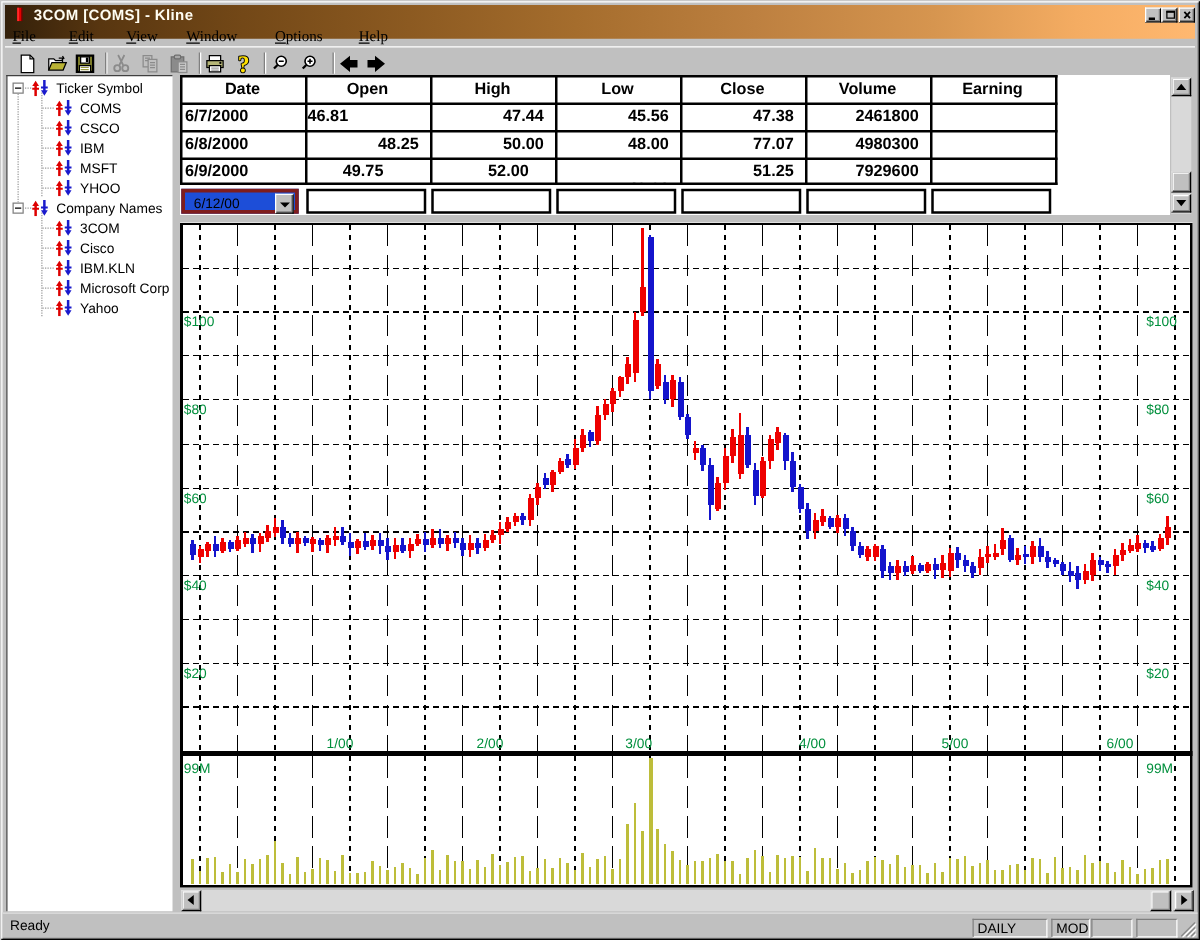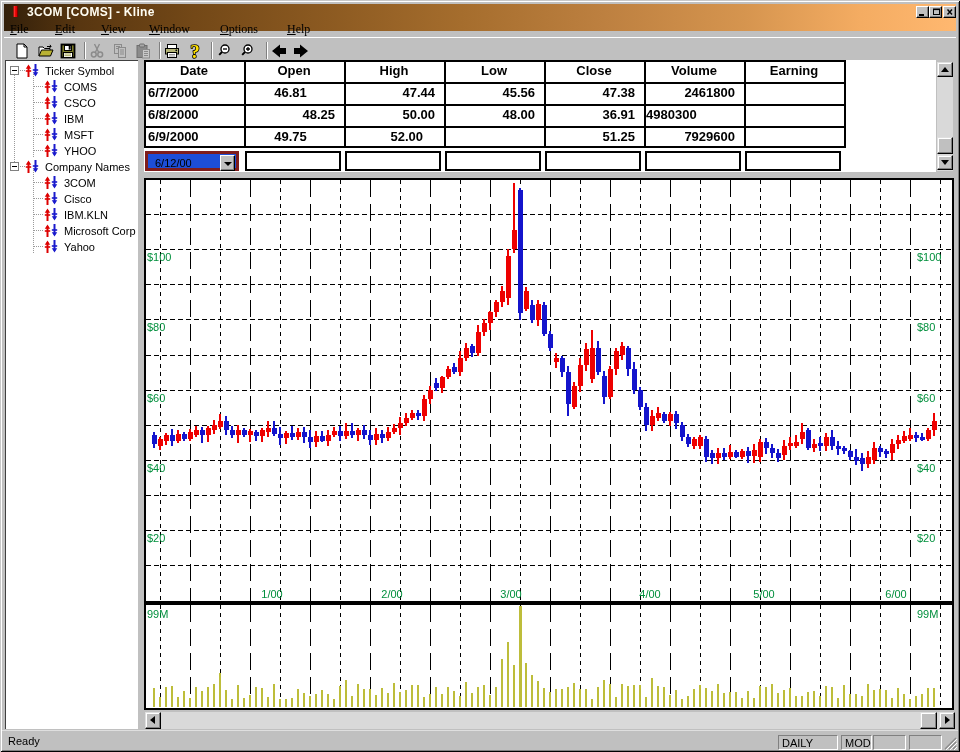--- a/index.html
+++ b/index.html
@@ -283,31 +283,31 @@
     <div class="gl" style="left:744px;top:60px;width:2px;height:88px"></div>
     <div class="gl" style="left:844px;top:60px;width:2px;height:88px"></div>
     <div class="gt" style="left:146px;top:63px;width:96px;text-align:center">Date</div>
     <div class="gt" style="left:246px;top:63px;width:96px;text-align:center">Open</div>
     <div class="gt" style="left:346px;top:63px;width:96px;text-align:center">High</div>
     <div class="gt" style="left:446px;top:63px;width:96px;text-align:center">Low</div>
     <div class="gt" style="left:546px;top:63px;width:96px;text-align:center">Close</div>
     <div class="gt" style="left:646px;top:63px;width:96px;text-align:center">Volume</div>
     <div class="gt" style="left:746px;top:63px;width:96px;text-align:center">Earning</div>
     <div class="gt" style="left:148px;top:85px;width:96px;text-align:left">6/7/2000</div>
-    <div class="gt" style="left:246px;top:85px;width:89px;text-align:center">46.81</div>
+    <div class="gt" style="left:246px;top:85px;width:89px;text-align:left">46.81</div>
     <div class="gt" style="left:346px;top:85px;width:89px;text-align:right">47.44</div>
     <div class="gt" style="left:446px;top:85px;width:89px;text-align:right">45.56</div>
     <div class="gt" style="left:546px;top:85px;width:89px;text-align:right">47.38</div>
     <div class="gt" style="left:646px;top:85px;width:89px;text-align:right">2461800</div>
     <div class="gt" style="left:148px;top:107px;width:96px;text-align:left">6/8/2000</div>
     <div class="gt" style="left:246px;top:107px;width:89px;text-align:right">48.25</div>
     <div class="gt" style="left:346px;top:107px;width:89px;text-align:right">50.00</div>
     <div class="gt" style="left:446px;top:107px;width:89px;text-align:right">48.00</div>
-    <div class="gt" style="left:546px;top:107px;width:89px;text-align:right">36.91</div>
-    <div class="gt" style="left:646px;top:107px;width:89px;text-align:left">4980300</div>
+    <div class="gt" style="left:546px;top:107px;width:89px;text-align:right">77.07</div>
+    <div class="gt" style="left:646px;top:107px;width:89px;text-align:right">4980300</div>
     <div class="gt" style="left:148px;top:129px;width:96px;text-align:left">6/9/2000</div>
     <div class="gt" style="left:246px;top:129px;width:89px;text-align:center">49.75</div>
     <div class="gt" style="left:334px;top:129px;width:89px;text-align:right">52.00</div>
     <div class="gt" style="left:446px;top:143px;width:89px;text-align:right">49.31</div>
     <div class="gt" style="left:546px;top:129px;width:89px;text-align:right">51.25</div>
     <div class="gt" style="left:646px;top:129px;width:89px;text-align:right">7929600</div>
     <div style="position:absolute;left:144px;top:148px;width:792px;height:24px;background:#fff"></div>
 <div style="position:absolute;left:145px;top:151px;width:94px;height:20px;background:#1d4ed8;border:3px solid #7f1d1d">
   <span style="position:absolute;left:7px;top:3px;font-size:11px">6/12/00</span>
   <div style="position:absolute;right:1px;top:1px;width:15px;height:16px;background:#c0c0c0;border-top:1px solid #fff;border-left:1px solid #fff;border-right:1px solid #000;border-bottom:1px solid #000;box-shadow:inset -1px -1px 0 #808080">

